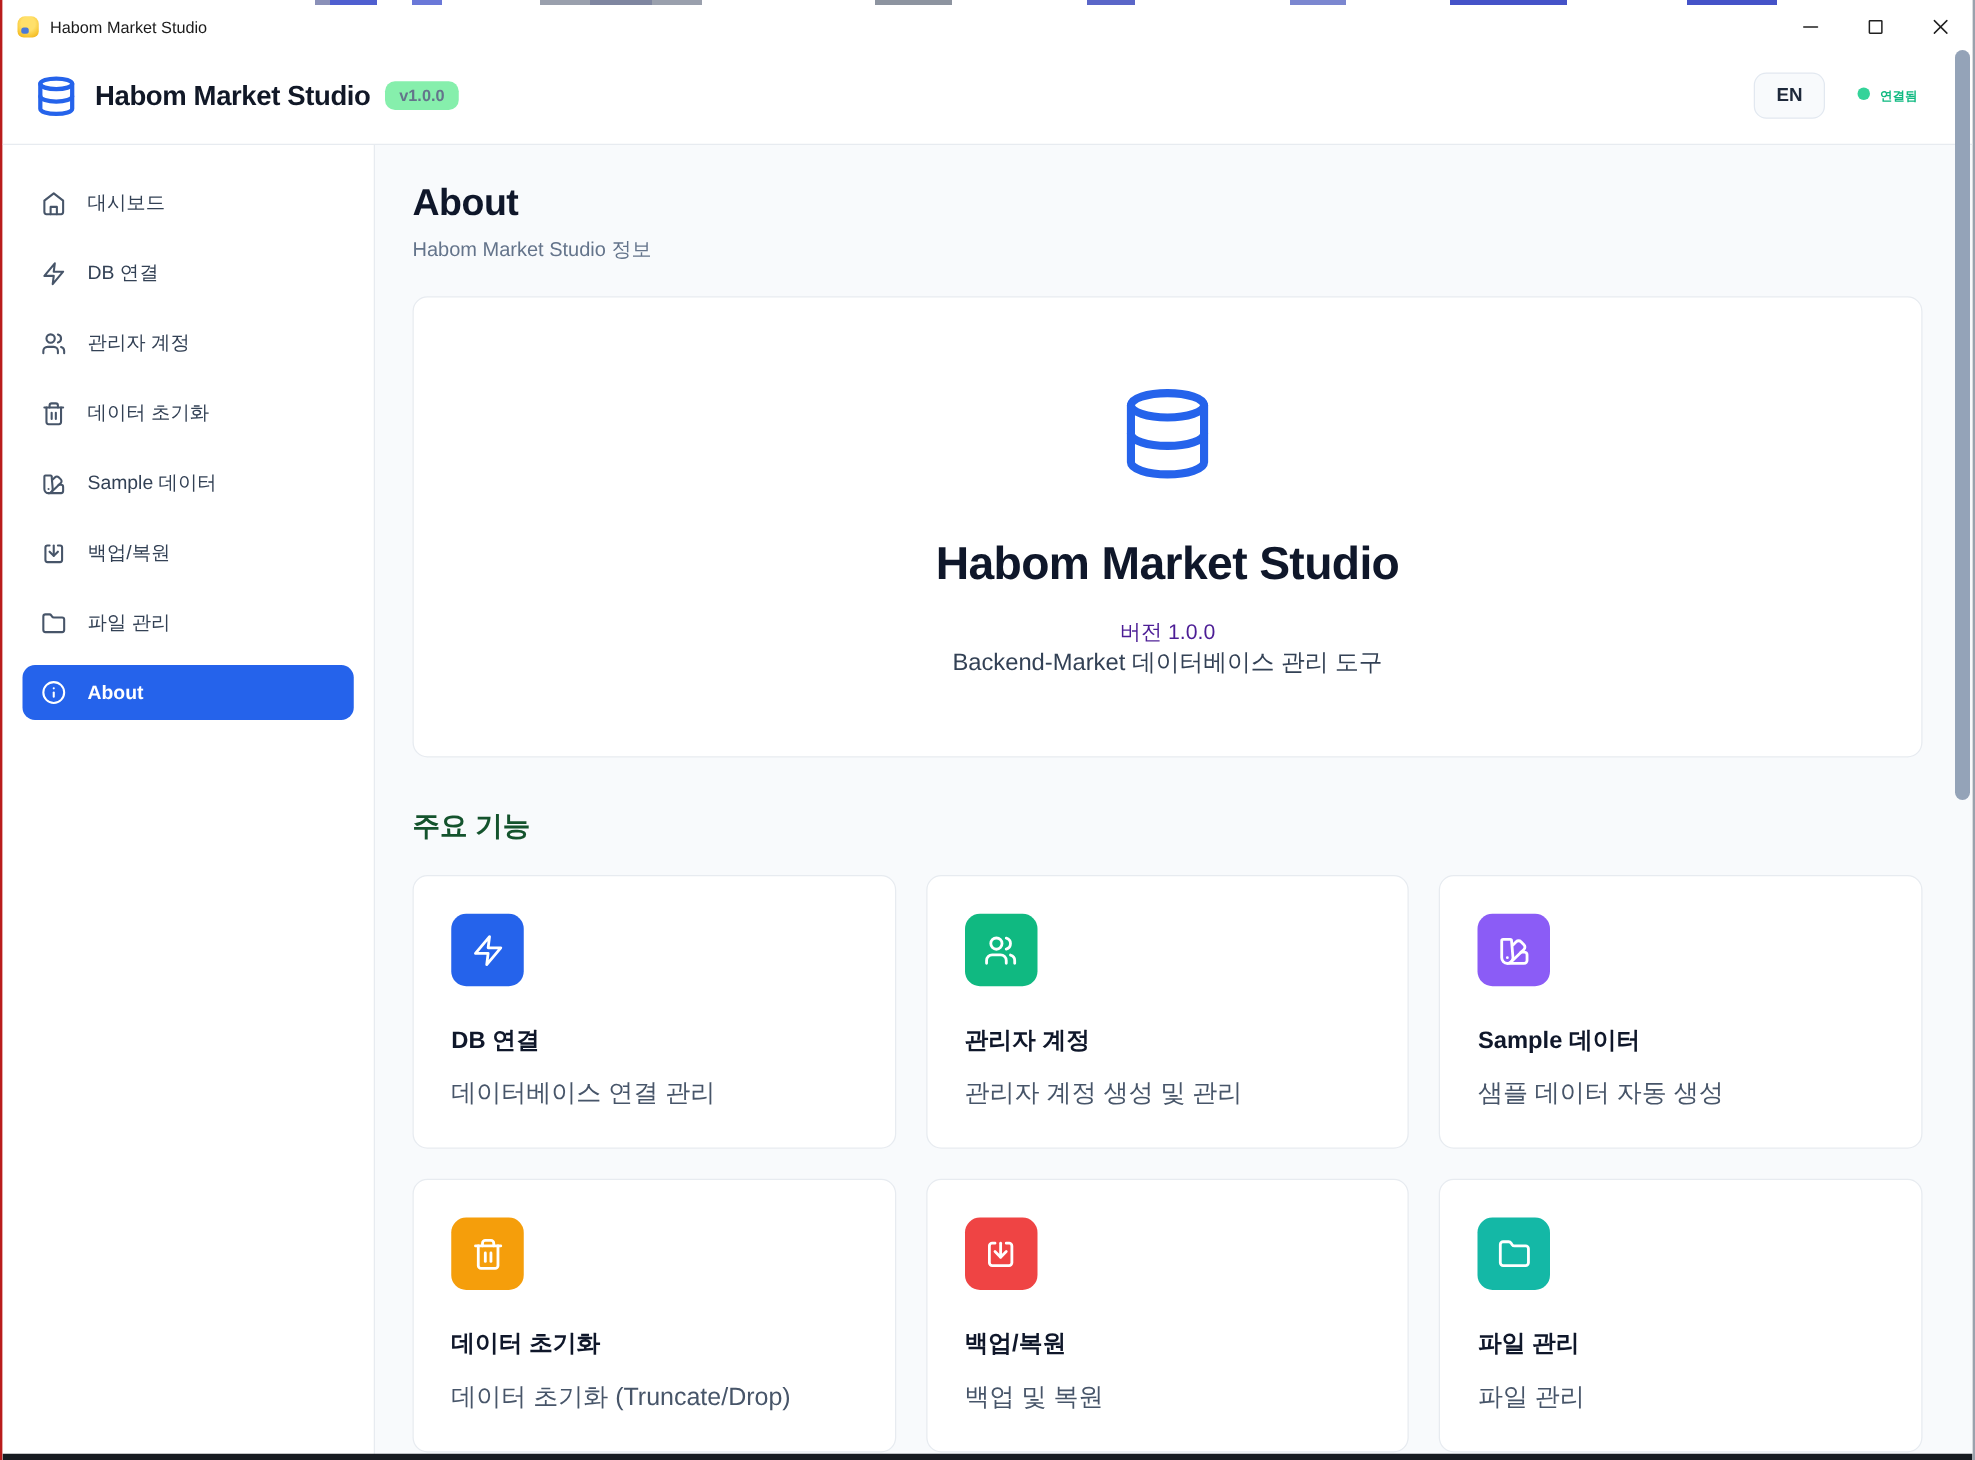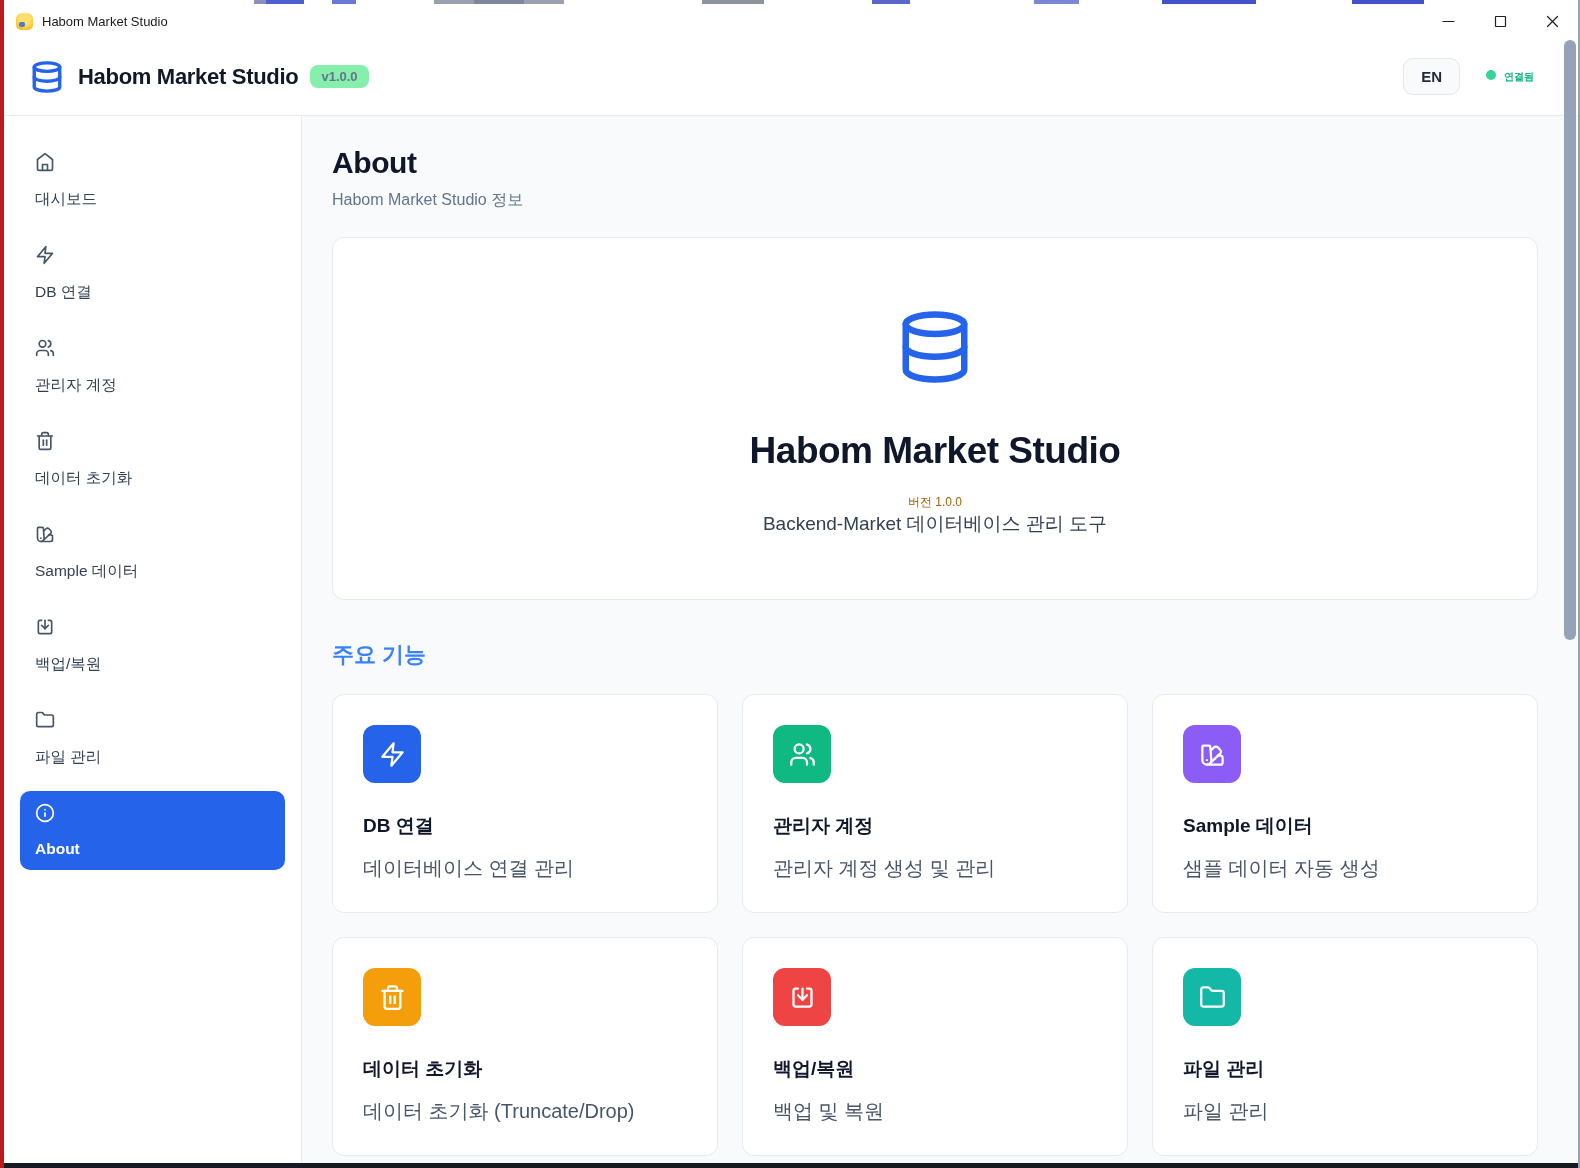--- a/index.html
+++ b/index.html
@@ -1,20 +1,20 @@
 <!DOCTYPE html>
 <html lang="ko"><head>
 <meta charset="utf-8">
 <style>
   * { margin:0; padding:0; box-sizing:border-box; }
   html,body { width:1580px; height:1168px; overflow:hidden; }
   body { font-family:"Liberation Sans","DejaVu Sans",sans-serif; background:#fff; color:#0f172a; position:relative; }
 
   .window { width:1580px; height:1168px; display:flex; flex-direction:column; position:relative; overflow:hidden;
-            border-left:4px solid #b91c1c; border-right:2px solid #9aa1ac; }
+            border-left:2px solid #b91c1c; border-right:2px solid #9aa1ac; }
 
   
   .top-artifacts { height:4px; width:100%;
     background:linear-gradient(to right,
       #ffffff 0 250px, #8a90b8 250px 262px, #4f5fd0 262px 300px, #ffffff 300px 328px,
       #6a78d8 328px 352px, #ffffff 352px 430px, #9aa0ad 430px 470px, #7f86a0 470px 520px,
       #9aa0ad 520px 560px, #ffffff 560px 698px, #8d94a0 698px 760px, #ffffff 760px 868px,
       #5a66c8 868px 906px, #ffffff 906px 1030px, #7b87d0 1030px 1075px, #ffffff 1075px 1158px,
       #4553c8 1158px 1252px, #ffffff 1252px 1348px, #4553c8 1348px 1420px, #ffffff 1420px 100%); }
 
@@ -39,41 +39,41 @@
                    padding:4px 11px; border-radius:8px; }
   .header-right { margin-left:auto; display:flex; align-items:center; gap:26px; padding-right:18px; }
   .lang-btn { background:#f8fafc; border:1px solid #e2e8f0; border-radius:10px; padding:9px 17px;
               font-size:15px; font-weight:700; color:#1e293b; cursor:pointer; font-family:inherit; }
   .conn-status { display:flex; align-items:flex-start; gap:8px; font-size:10px; font-weight:700; color:#10b981; }
   .conn-dot { width:10px; height:10px; border-radius:50%; background:#34d399; }
 
   
   .body-row { flex:1 1 auto; display:flex; min-height:0; }
   .sidebar { width:298px; flex:0 0 298px; background:#fff; border-right:1px solid #e7ebf0; padding-top:24px; }
-  .nav-item { display:flex; align-items:flex-start; gap:17px; margin:0 16px 11px 16px; padding:12px 15px;
-              border-radius:10px; cursor:pointer; color:#334155;flex-direction:column; }
+  .nav-item { display:flex; align-items:flex-end; gap:17px; margin:0 16px 11px 16px; padding:12px 15px;
+              border-radius:10px; cursor:pointer; color:#334155; }
   .nav-item svg { width:20px; height:20px; color:#475569; flex:0 0 auto; }
   .nav-label { font-size:15.5px; font-weight:500; }
   .nav-item.active { background:#2563eb; color:#fff; }
   .nav-item.active svg { color:#fff; }
   .nav-item.active .nav-label { font-weight:700; }
 
   .main { flex:1 1 auto; background:#f8fafc; padding:30px 40px 0 30px; overflow:hidden; }
   .page-title { font-size:30px; font-weight:800; color:#0f172a; letter-spacing:-0.4px; }
   .page-subtitle { margin-top:10px; font-size:16px; color:#64748b; }
 
   .hero-card { margin-top:26px; background:#fff; border:1px solid #e7ebf0; border-radius:12px;
                padding:70px 24px 62px; display:flex; flex-direction:column; align-items:center; }
   .hero-db-icon { width:78px; height:78px; color:#2563eb; }
   .hero-db-icon svg { width:100%; height:100%; }
   .hero-title { margin-top:44px; font-size:37px; font-weight:800; color:#0f172a; letter-spacing:-0.5px; }
-  .hero-version { margin-top:22px; font-size:12px; color:#a16207; }
+  .hero-version { margin-top:22px; font-size:17px; color:#4c1d95; }
   .hero-desc { font-size:19px; color:#334155; }
 
-  .features-heading { margin-top:40px; font-size:22px; font-weight:800; color:#3b82f6; }
+  .features-heading { margin-top:40px; font-size:22px; font-weight:800; color:#14532d; }
   .features-grid { margin-top:24px; display:grid; grid-template-columns:repeat(3,1fr); gap:24px; }
   .feature-card { background:#fff; border:1px solid #e7ebf0; border-radius:12px; padding:30px; min-height:204px; }
   .feature-icon { width:58px; height:58px; border-radius:12px; display:flex; align-items:center; justify-content:center; color:#fff; }
   .feature-icon svg { width:27px; height:27px; }
   .feature-title { margin-top:30px; font-size:19px; font-weight:700; color:#0f172a; }
   .feature-desc { margin-top:16px; font-size:20px; color:#475569; }
 
   
   .scrollbar-track { position:absolute; top:38px; right:2px; width:12px; bottom:6px; background:transparent; }
   .scrollbar-thumb { position:absolute; top:2px; left:0; width:12px; height:600px; border-radius:6px; background:#94a3b8; }

